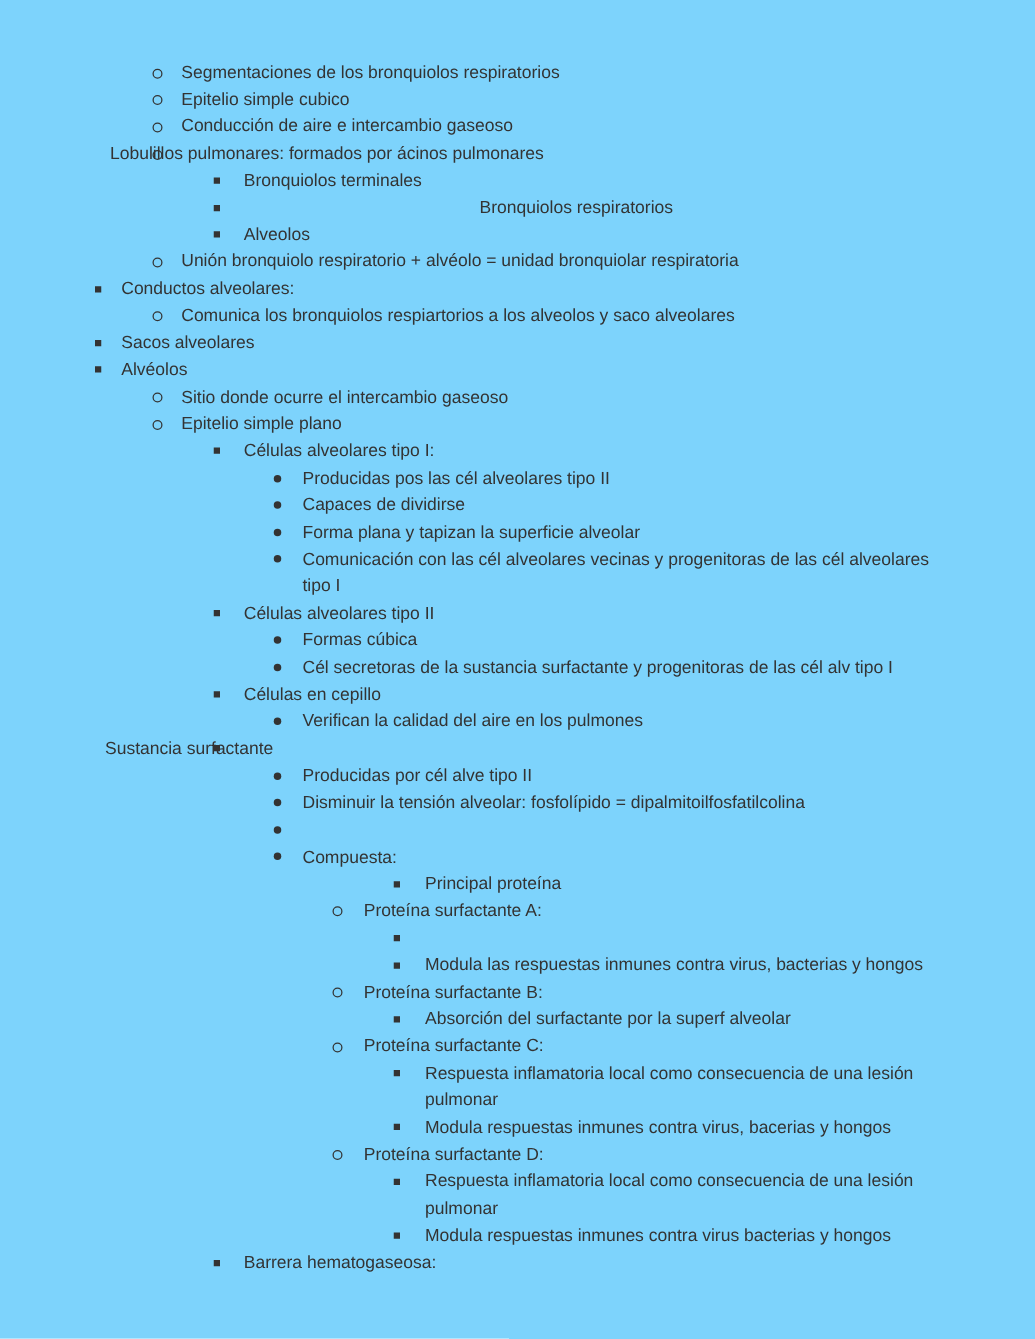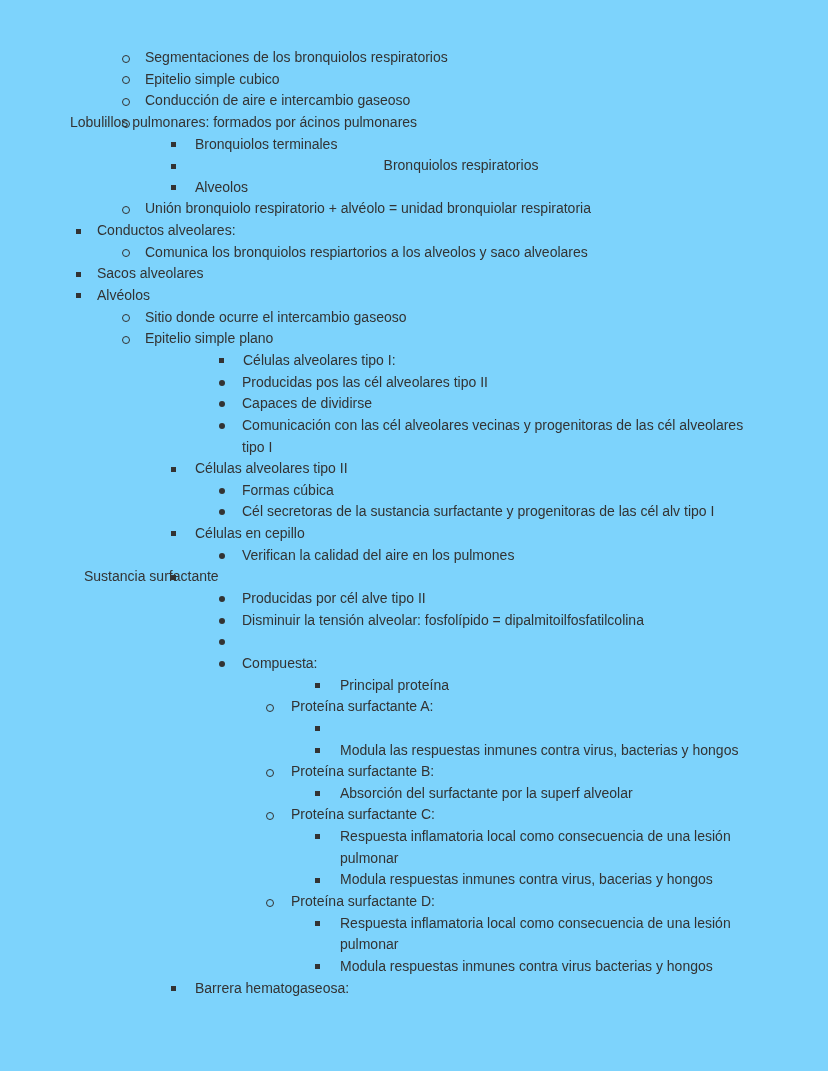--- a/index.html
+++ b/index.html
@@ -65,21 +65,21 @@
       <div class="item">
         <div class="line" style="padding-left: 145px;"><span class="bullet circle" style="left: 122px;"></span><span>Segmentaciones de los bronquiolos respiratorios</span></div>
       </div>
       <div class="item">
         <div class="line" style="padding-left: 145px;"><span class="bullet circle" style="left: 122px;"></span><span>Epitelio simple cubico</span></div>
       </div>
       <div class="item">
         <div class="line" style="padding-left: 145px;"><span class="bullet circle" style="left: 122px;"></span><span>Conducción de aire e intercambio gaseoso</span></div>
       </div>
       <div class="item">
-        <div class="line" style="padding-left: 70px;"><span class="bullet circle" style="left: 122px;"></span><span>Lobulillos pulmonares: formados por ácinos pulmonares</span></div>
+        <div class="line" style="padding-left: 88px;"><span class="bullet circle" style="left: 122px;"></span><span>Lobulillos pulmonares: formados por ácinos pulmonares</span></div>
       </div>
       <div class="item">
         <div class="line" style="padding-left: 195px;"><span class="bullet square" style="left: 171px;"></span><span>Bronquiolos terminales</span></div>
       </div>
       <div class="item">
         <div class="line" style="padding-left: 94px; text-align: center;"><span class="bullet square" style="left: 171px;"></span><span>Bronquiolos respiratorios</span></div>
       </div>
       <div class="item">
         <div class="line" style="padding-left: 195px;"><span class="bullet square" style="left: 171px;"></span><span>Alveolos</span></div>
       </div>
@@ -98,27 +98,30 @@
       <div class="item">
         <div class="line" style="padding-left: 97px;"><span class="bullet square" style="left: 76px;"></span><span>Alvéolos</span></div>
       </div>
       <div class="item">
         <div class="line" style="padding-left: 145px;"><span class="bullet circle" style="left: 122px;"></span><span>Sitio donde ocurre el intercambio gaseoso</span></div>
       </div>
       <div class="item">
         <div class="line" style="padding-left: 145px;"><span class="bullet circle" style="left: 122px;"></span><span>Epitelio simple plano</span></div>
       </div>
       <div class="item">
-        <div class="line" style="padding-left: 195px; margin-left: 48px;"><span class="bullet square" style="left: 171px;"></span><span>Células alveolares tipo I:</span></div>
+        <div class="line" style="padding-left: 195px;"><span class="bullet square" style="left: 171px;"></span><span>Células alveolares tipo I:</span></div>
       </div>
       <div class="item">
         <div class="line" style="padding-left: 242px;"><span class="bullet disc" style="left: 219px;"></span><span>Producidas pos las cél alveolares tipo II</span></div>
       </div>
       <div class="item">
         <div class="line" style="padding-left: 242px;"><span class="bullet disc" style="left: 219px;"></span><span>Capaces de dividirse</span></div>
+      </div>
+      <div class="item">
+        <div class="line" style="padding-left: 242px;"><span class="bullet disc" style="left: 219px;"></span><span>Forma plana y tapizan la superficie alveolar</span></div>
       </div>
       <div class="item">
         <div class="line" style="padding-left: 242px;"><span class="bullet disc" style="left: 219px;"></span><span>Comunicación con las cél alveolares vecinas y progenitoras de las cél alveolares</span></div>
         <div class="line" style="padding-left: 242px;"><span>tipo I</span></div>
       </div>
       <div class="item">
         <div class="line" style="padding-left: 195px;"><span class="bullet square" style="left: 171px;"></span><span>Células alveolares tipo II</span></div>
       </div>
       <div class="item">
         <div class="line" style="padding-left: 242px;"><span class="bullet disc" style="left: 219px;"></span><span>Formas cúbica</span></div>

